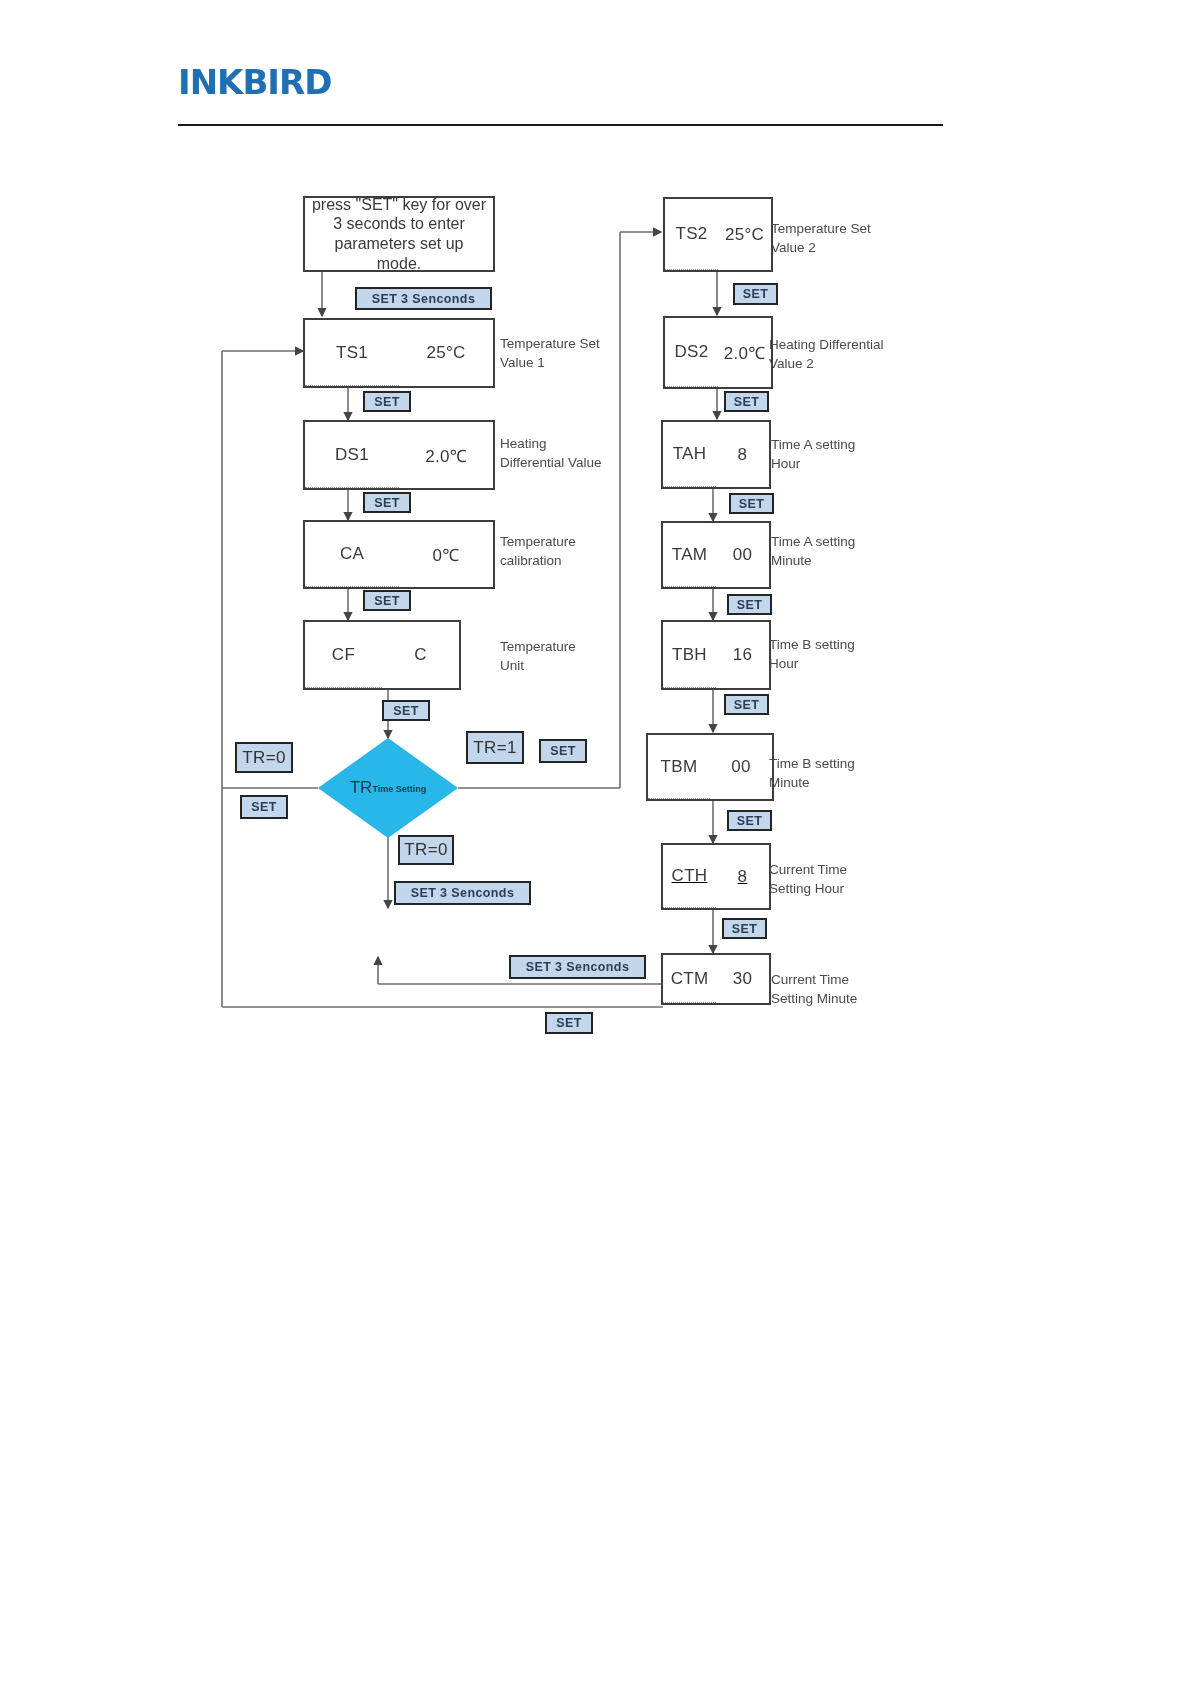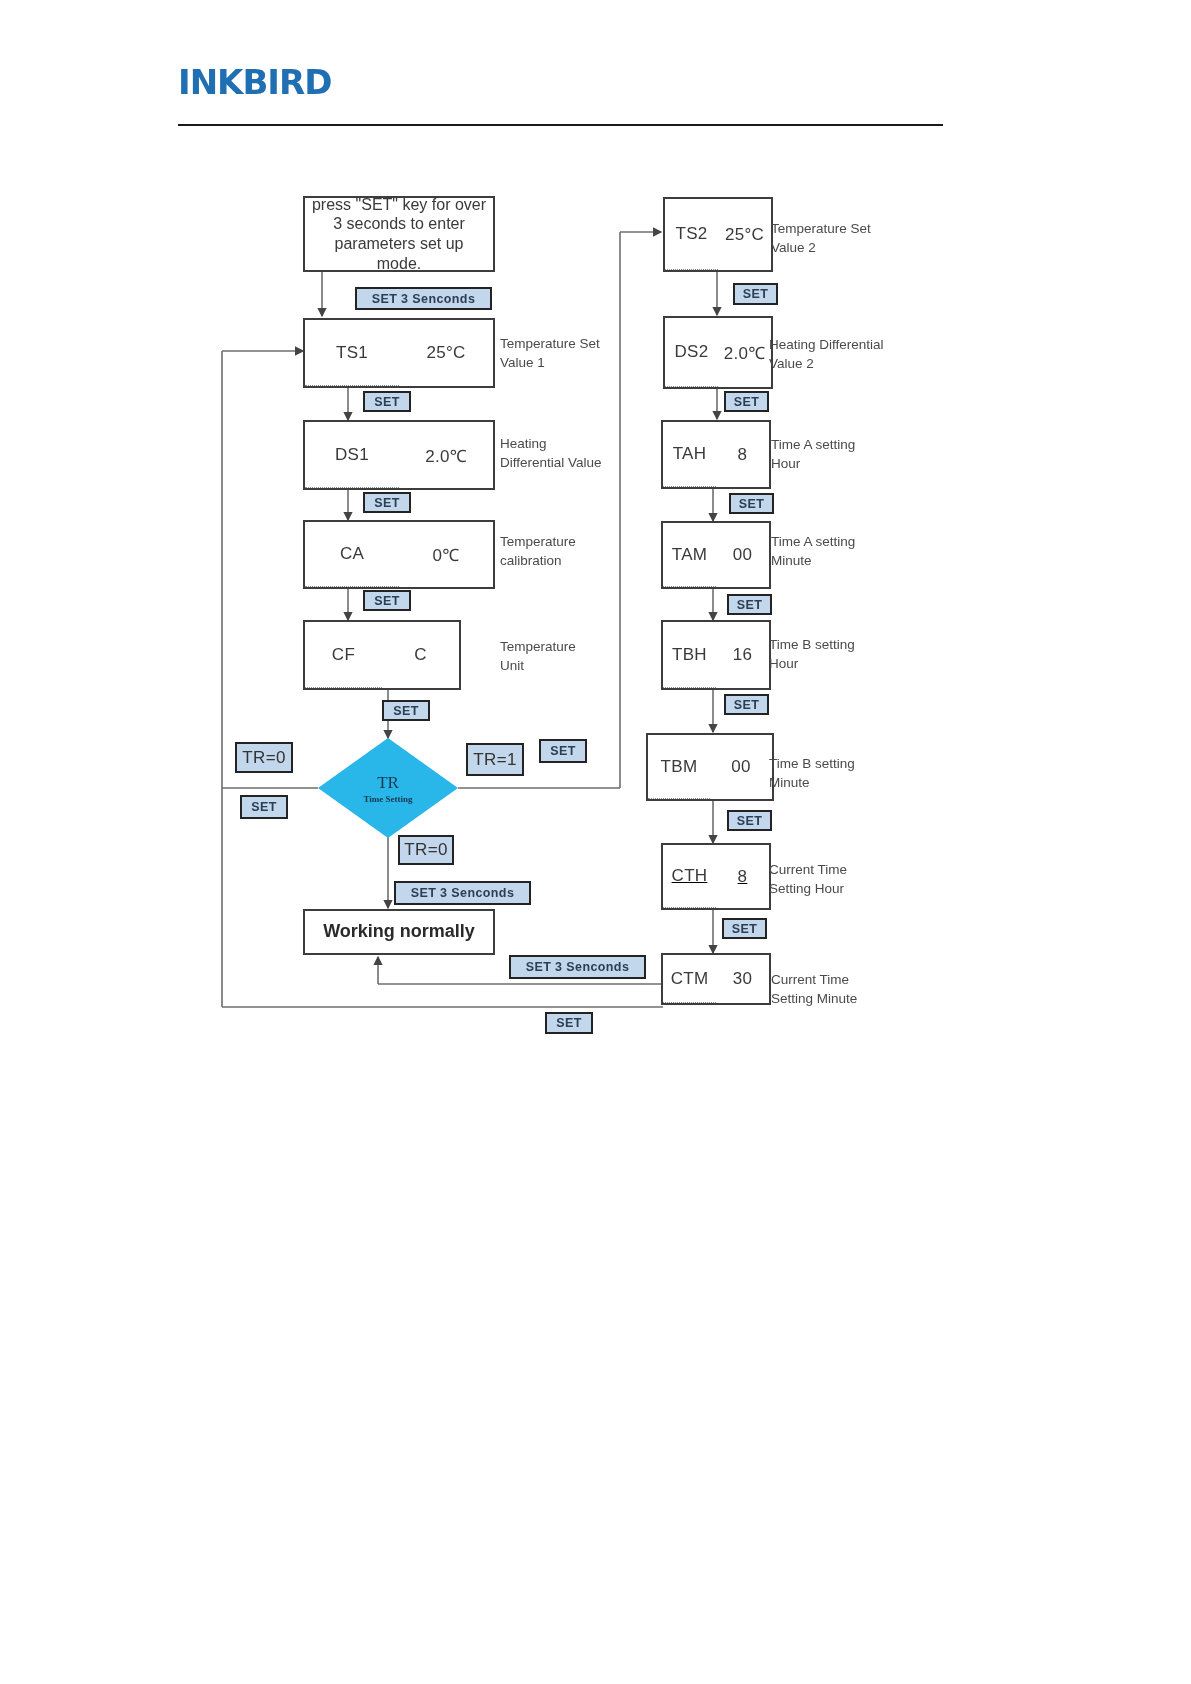--- a/index.html
+++ b/index.html
@@ -116,25 +116,24 @@
   .diamond .dm-shape {
     position: absolute;
     inset: 0;
     background: #29b6e8;
     clip-path: polygon(50% 0%, 100% 50%, 50% 100%, 0% 50%);
   }
   .diamond .dm-text {
     position: absolute;
     inset: 0;
     display: flex;
-    flex-direction: column;
+    flex-direction: row;
     align-items: center;
     justify-content: center;
     color: #17394f;
-    font-family: Liberation Serif, serif;
   }
   .diamond .dm-main { font-size: 17px; }
   .diamond .dm-sub  { font-size: 9px; font-weight: bold; margin-top: 1px; }
 </style>
 </head>
 <body>
 
 <div id="header-logo">INKBIRD</div>
 <div id="header-rule"></div>
 
@@ -239,38 +238,35 @@
     </div>
   </div>
 
   <div class="chip big" style="left:235px; top:742px; width:58px; height:31px;">
     <span>TR=0</span>
   </div>
   <div class="chip" style="left:240px; top:795px; width:48px; height:24px;">
     <span>SET</span>
   </div>
 
-  <div class="chip big" style="left:466px; top:731px; width:58px; height:33px;margin-top:12px;">
+  <div class="chip big" style="left:466px; top:731px; width:58px; height:33px;">
     <span>TR=1</span>
   </div>
   <div class="chip" style="left:539px; top:739px; width:48px; height:24px;">
     <span>SET</span>
   </div>
 
   <div class="chip big" style="left:398px; top:835px; width:56px; height:30px;">
     <span>TR=0</span>
   </div>
 
   <div class="chip wide" style="left:394px; top:881px; width:137px; height:24px;">
     <span>SET  3 Senconds</span>
   </div>
 
-  <div class="note-box strong" style="left:303px; top:909px; width:192px; height:46px;">
-    <span>Working normally</span>
-  </div>
 
   <div class="chip wide" style="left:509px; top:955px; width:137px; height:24px;">
     <span>SET  3 Senconds</span>
   </div>
 
   <div class="chip" style="left:545px; top:1012px; width:48px; height:22px;">
     <span>SET</span>
   </div>
 
   <div class="param-box" style="left:663px; top:197px; width:110px; height:75px;">

